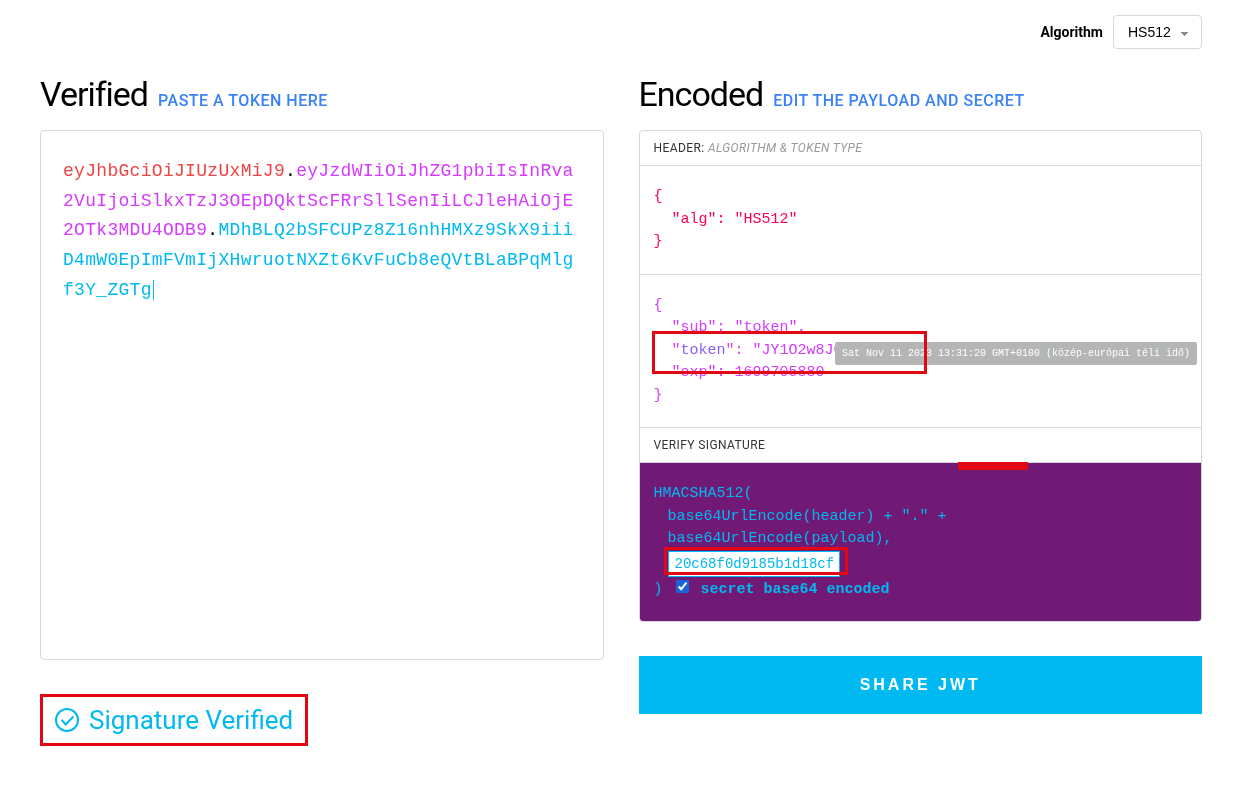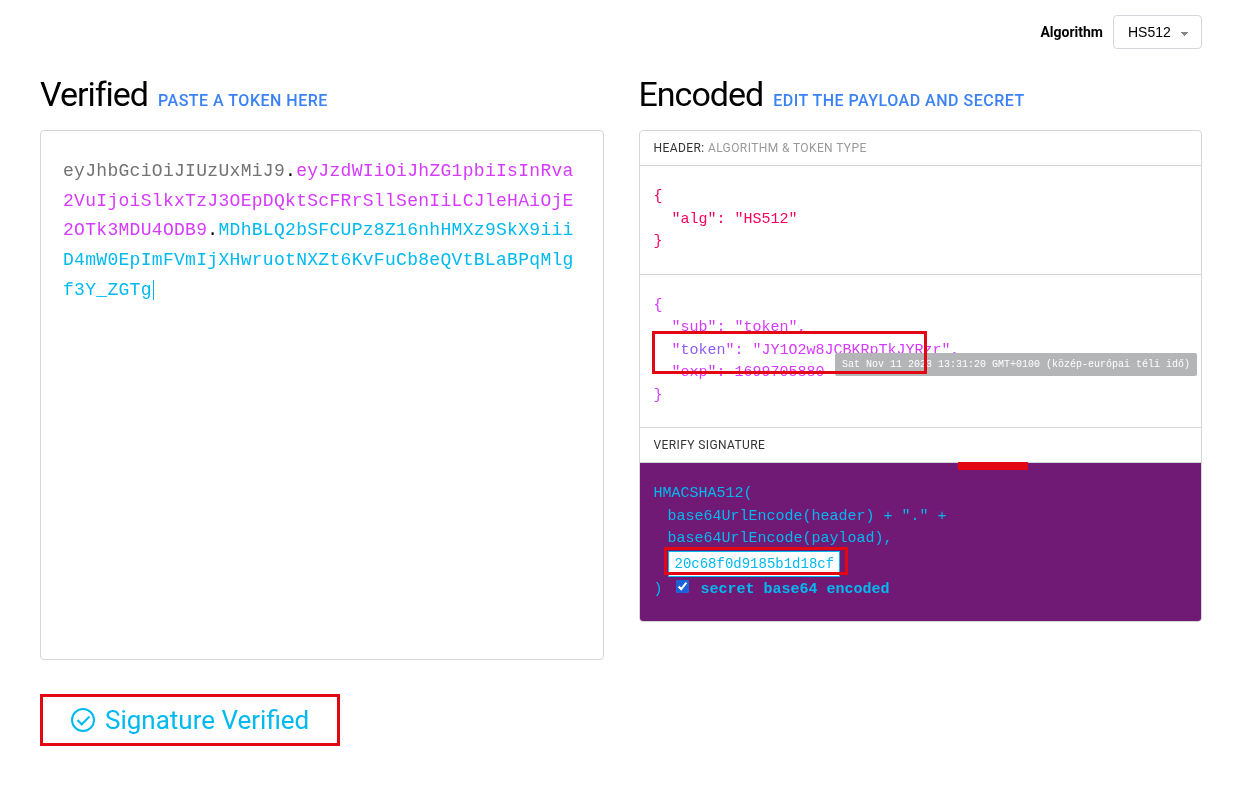--- a/index.html
+++ b/index.html
@@ -61,37 +61,37 @@
     border-radius:4px;
     padding:26px 22px;
     min-height:530px;
     font-family: "SFMono-Regular",Consolas,"Liberation Mono",Menlo,monospace;
     font-size:18px;
     line-height:1.65;
     letter-spacing:.3px;
     word-break:break-all;
     white-space:normal;
   }
-  .tk-header{color:#737373;}
+  .tk-header{color:#ef4444;}
   .tk-payload{color:#d63aff;}
   .tk-sig{color:#00b9f1;}
   .decoded-box{
     border:1px solid #d3d7da;
     border-radius:4px;
     overflow:hidden;
   }
   .d-section-header{
     border-bottom:1px solid #d3d7da;
     padding:10px 14px;
     font-size:12px;
     color:#333;
     letter-spacing:.4px;
     text-transform:uppercase;
   }
-  .d-section-header .light{color:#999;}
+  .d-section-header .light{color:#999;font-style:italic;}
   .d-body{
     padding:20px 14px;
     font-family: "SFMono-Regular",Consolas,"Liberation Mono",Menlo,monospace;
     font-size:15px;
     line-height:1.5;
     border-bottom:1px solid #d3d7da;
     position:relative;
   }
   .d-body:last-child{border-bottom:none;}
   .hl-red{ position:absolute;border:3px solid #e30613; pointer-events:none;}
@@ -113,21 +113,21 @@
   .cb-row{color:#00b9f1;font-weight:700;margin-top:28px;}
   .cb-row input{accent-color:#1b62d8;}
   .verified-row{
     display:flex;
     align-items:center;
     gap:10px;
     margin-top:34px;
     color:#00b9f1;
     font-size:26px;
     font-weight:400;
-    padding:8px 28px;
+    padding:8px 12px;
     border:3px solid #e30613;
     width:fit-content;
   }
   .verified-icon{
     width:24px;height:24px;border:2px solid #00b9f1;border-radius:50%;
     display:inline-flex;align-items:center;justify-content:center;
     position:relative;
   }
   .verified-icon::after{
     content:"";
@@ -143,21 +143,21 @@
     padding:20px;
     font-size:16px;
     font-weight:700;
     letter-spacing:3px;
     margin-top:34px;
     cursor:pointer;
   }
   .tooltip{
     position:absolute;
     right:4px;
-    top:78px;
+    top:67px;
     background:#b3b5b7;
     color:#fff;
     font-size:10px;
     padding:4px 7px;
     border-radius:2px;
     white-space:nowrap;
   }
   .payload-body .pk{color:#d63aff;}
   .payload-body .sel{color:#8b5cf6;}
   .header-body .hk{color:#fb015b;}
@@ -229,14 +229,15 @@
           <span class="hl-red hl-box2" style="top:-4px;left:10px;width:184px;height:28px"></span>
         </span><br>
         <span class="fn">)</span>
         <span class="cb-row">
           <input type="checkbox" checked="" style="">
           <span>secret base64 encoded</span>
         </span>
       </div>
     </div>
 
+    <button class="share-btn">SHARE JWT</button>
   </div>
 </div>
 
 </body></html>

